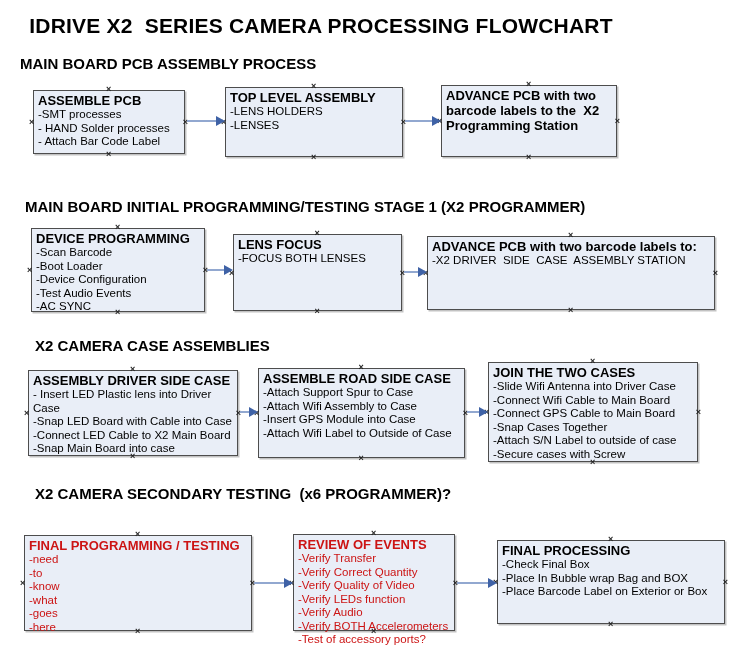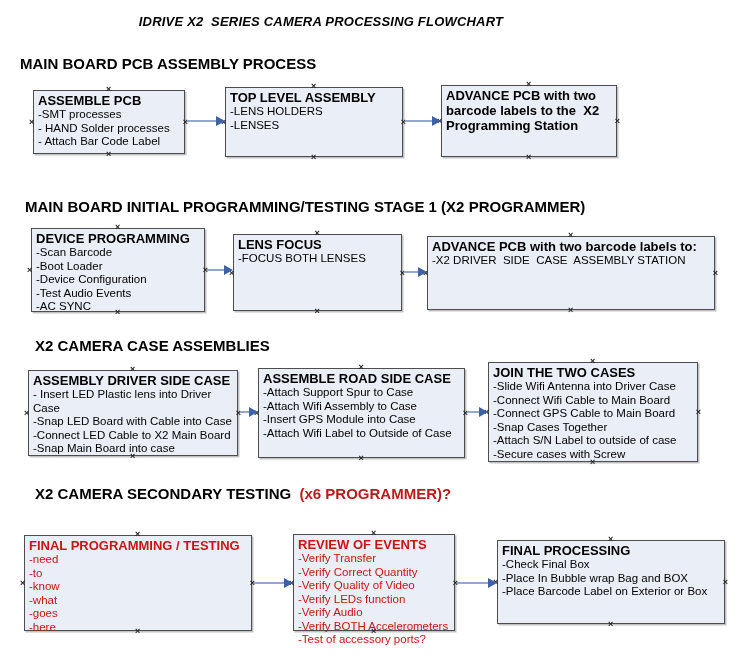--- a/index.html
+++ b/index.html
@@ -5,27 +5,27 @@
   html,body{margin:0;padding:0;background:#ffffff;}
   body{
     position:relative;
     width:747px;height:662px;
     font-family:"Liberation Sans", sans-serif;
     color:#000;
     overflow:hidden;
   }
   .page-title{
     position:absolute;left:0;top:14px;width:642px;
-    text-align:center;font-size:13px;font-weight:bold;
-    white-space:pre-wrap;letter-spacing:.2px;font-style:italic;
+    text-align:center;font-size:21px;font-weight:bold;
+    white-space:pre-wrap;letter-spacing:.2px;
   }
   .section-header{
     position:absolute;font-size:15px;font-weight:bold;white-space:pre-wrap;
   }
-  .section-header .red-part{color:#b91c1c;}
+  .section-header .red-part{color:#000000;}
   .box{
     position:absolute;
     background:#e9eef7;
     border:1.6px solid #4d4d4d;
     box-shadow:1.5px 1.5px 0 rgba(120,120,120,.45);
     padding:2px 4px 2px 4px;
     box-sizing:border-box;
     overflow:visible;
   }
   .box-title{

